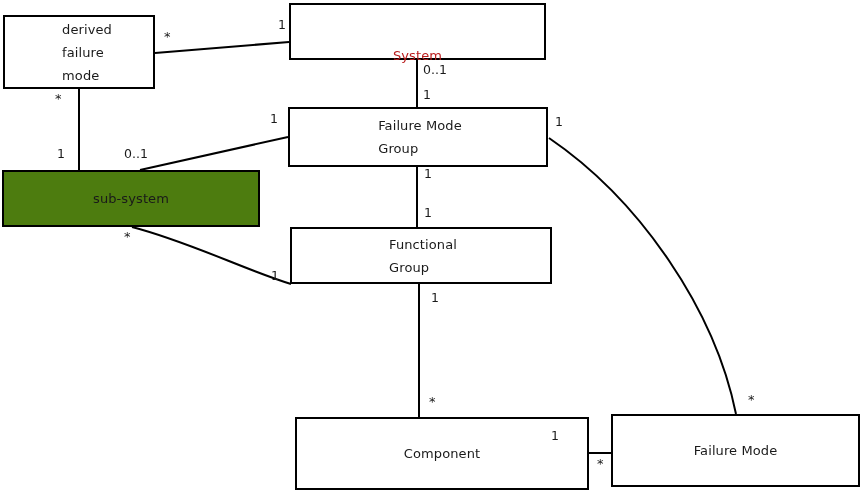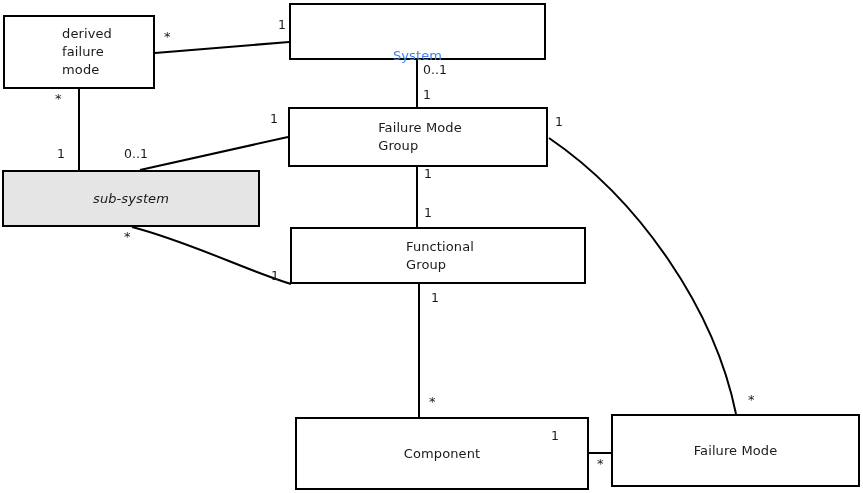--- a/index.html
+++ b/index.html
@@ -27,21 +27,21 @@
     position: absolute;
     box-sizing: border-box;
     border: 2px solid #000000;
     background: #ffffff;
     display: flex;
     align-items: center;
     justify-content: center;
   }
   .uml-box-label {
     font-size: 13px;
-    line-height: 18px;
+    line-height: 23px;
     color: #1a1a1a;
     text-align: left;
     white-space: pre-line;
     letter-spacing: 0.1px;
   }
   .mult {
     position: absolute;
     font-size: 12.5px;
     line-height: 13px;
     color: #1a1a1a;
@@ -70,30 +70,30 @@
       </g>
   </svg>
 
   <div id="nodes-layer">
       <div class="uml-box" style="left: 3px; top: 15px; width: 152px; height: 74px; border-color: rgb(0, 0, 0); background: rgb(255, 255, 255);">
         <div class="uml-box-label" style="color: rgb(26, 26, 26); transform: translate(8px, 0px);">derived
 failure
 mode</div>
       </div>
       <div class="uml-box" style="left: 289px; top: 3px; width: 257px; height: 57px; border-color: rgb(0, 0, 0); background: rgb(255, 255, 255);">
-        <div class="uml-box-label" style="color: #3b82f6; transform: translate(0px, 0px); margin-top: 48px;">System</div>
+        <div class="uml-box-label" style="color: #b91c1c; transform: translate(0px, 0px); margin-top: 48px;">System</div>
       </div>
       <div class="uml-box" style="left: 288px; top: 107px; width: 260px; height: 60px; border-color: rgb(0, 0, 0); background: rgb(255, 255, 255);">
         <div class="uml-box-label" style="color: rgb(26, 26, 26); transform: translate(2px, 0px);">Failure Mode
 Group</div>
       </div>
-      <div class="uml-box" style="left: 2px; top: 170px; width: 258px; height: 57px; border-color: rgb(0, 0, 0); background: #e5e5e5; font-style: italic;">
+      <div class="uml-box" style="left: 2px; top: 170px; width: 258px; height: 57px; border-color: rgb(0, 0, 0); background: #4d7c0f;">
         <div class="uml-box-label" style="color: rgb(26, 26, 26); transform: translate(0px, 0px);">sub-system</div>
       </div>
-      <div class="uml-box" style="left: 290px; top: 227px; width: 296px; height: 57px; border-color: rgb(0, 0, 0); background: rgb(255, 255, 255);">
+      <div class="uml-box" style="left: 290px; top: 227px; width: 262px; height: 57px; border-color: rgb(0, 0, 0); background: rgb(255, 255, 255);">
         <div class="uml-box-label" style="color: rgb(26, 26, 26); transform: translate(2px, 0px);">Functional
 Group</div>
       </div>
       <div class="uml-box" style="left: 295px; top: 417px; width: 294px; height: 73px; border-color: rgb(0, 0, 0); background: rgb(255, 255, 255);">
         <div class="uml-box-label" style="color: rgb(26, 26, 26); transform: translate(0px, 0px);">Component</div>
       </div>
       <div class="uml-box" style="left: 611px; top: 414px; width: 249px; height: 73px; border-color: rgb(0, 0, 0); background: rgb(255, 255, 255);">
         <div class="uml-box-label" style="color: rgb(26, 26, 26); transform: translate(0px, 0px);">Failure Mode</div>
       </div>
     </div>

